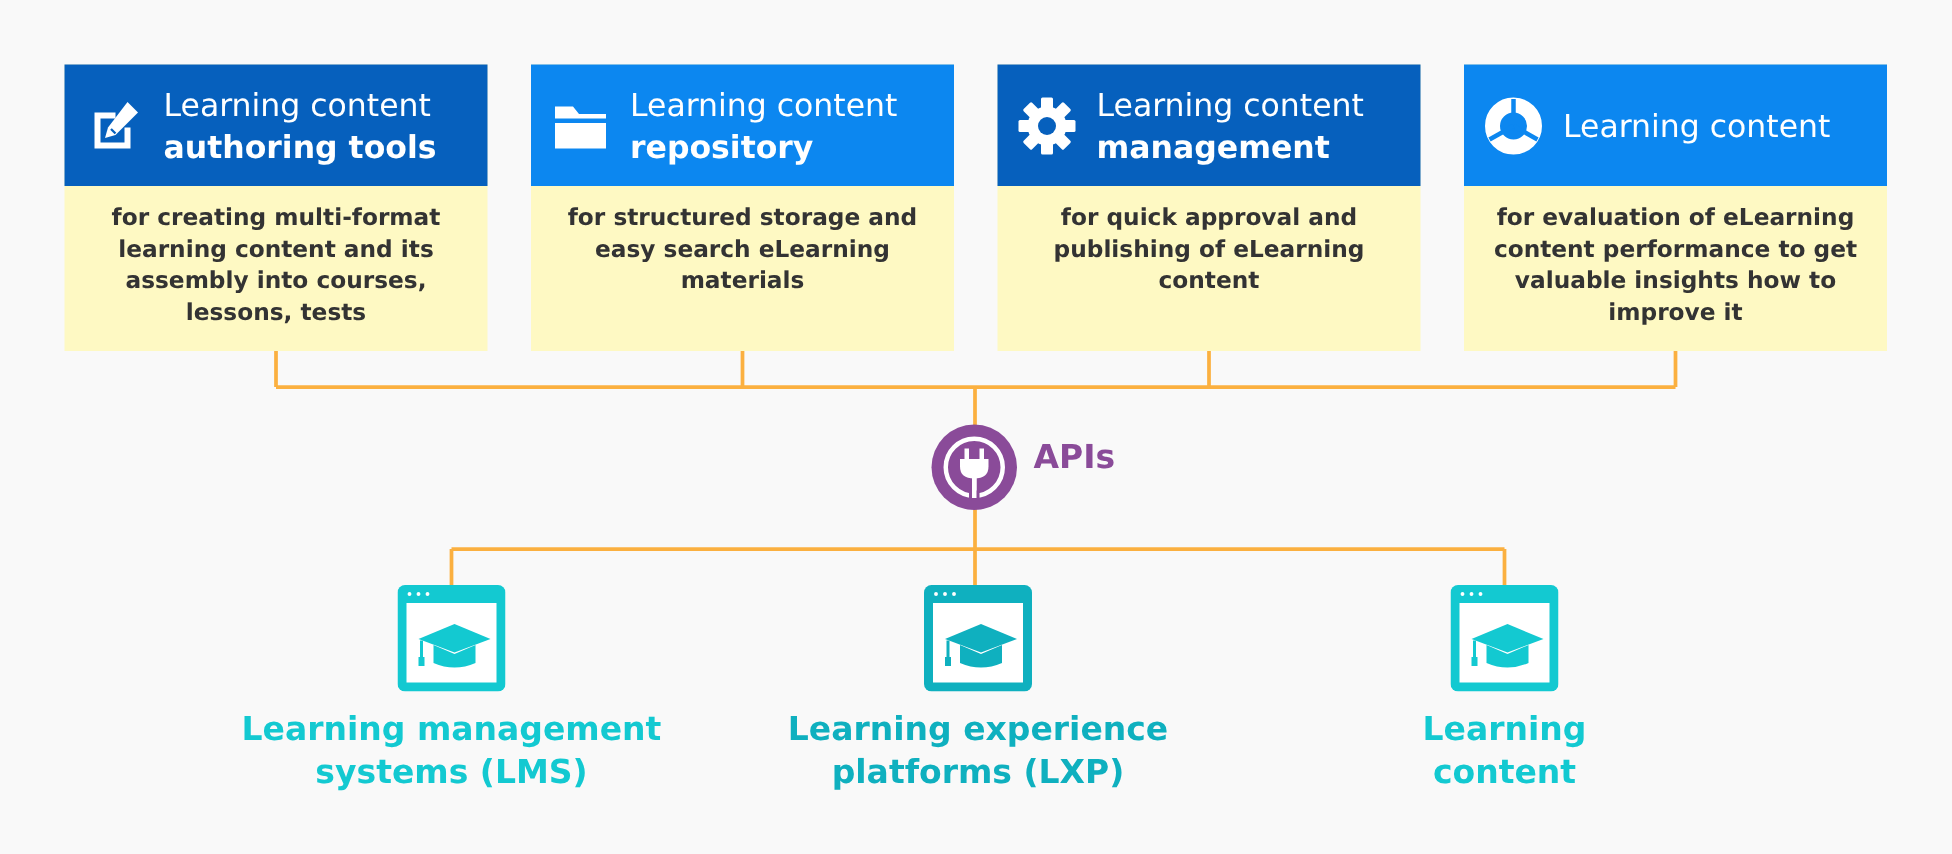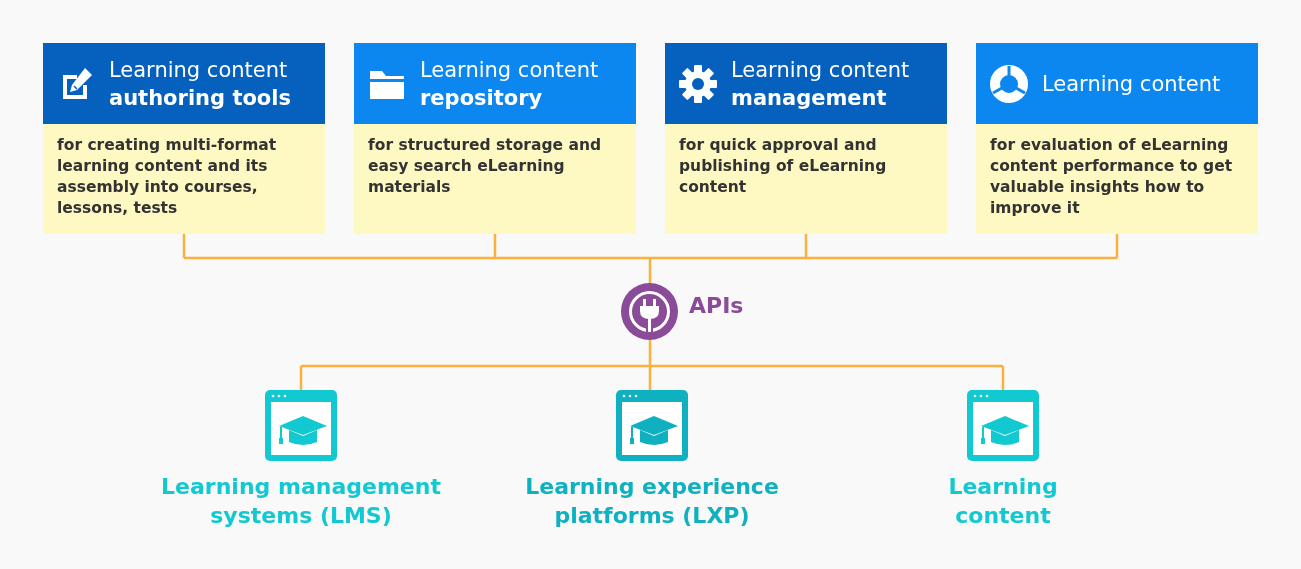--- a/index.html
+++ b/index.html
@@ -5,21 +5,21 @@
   html, body { margin:0; padding:0; }
   body { width:1301px; height:569px; background:#f9f9f9; position:relative; overflow:hidden; font-family:"DejaVu Sans", sans-serif; }
   .card { position:absolute; top:43px; width:282px; height:191px; background:#fef9c3; }
   .card-header { height:81px; display:flex; align-items:center; color:#fff; }
   .card-header.dark { background:#0660bd; }
   .card-header.light { background:#0c87f0; }
   .card-icon { width:66px; display:flex; justify-content:center; align-items:center; flex:none; }
   .card-title { font-size:21px; line-height:28px; }
   .card-title .l1 { display:block; font-weight:normal; }
   .card-title .l2 { display:block; font-weight:bold; }
-  .card-desc { padding:11px 14px 0; text-align:left; font-size:15.5px; line-height:21px; color:#333; font-weight:bold; }
+  .card-desc { padding:11px 14px 0; text-align:center; font-size:15.5px; line-height:21px; color:#333; font-weight:bold; }
   .lines { position:absolute; left:0; top:0; }
   .api-badge { position:absolute; left:621px; top:283px; width:57px; height:57px; border-radius:50%; background:#8a4b99; display:flex; align-items:center; justify-content:center; }
   .api-label { position:absolute; left:689px; top:293px; font-size:22px; font-weight:bold; color:#8a4b99; }
   .platform-icon { position:absolute; top:390px; width:72px; height:71px; }
   .platform-label { position:absolute; top:472px; width:320px; text-align:center; font-size:22px; line-height:29px; font-weight:bold; }
 </style>
 </head>
 <body>
 
 <svg class="lines" width="1301" height="569">

